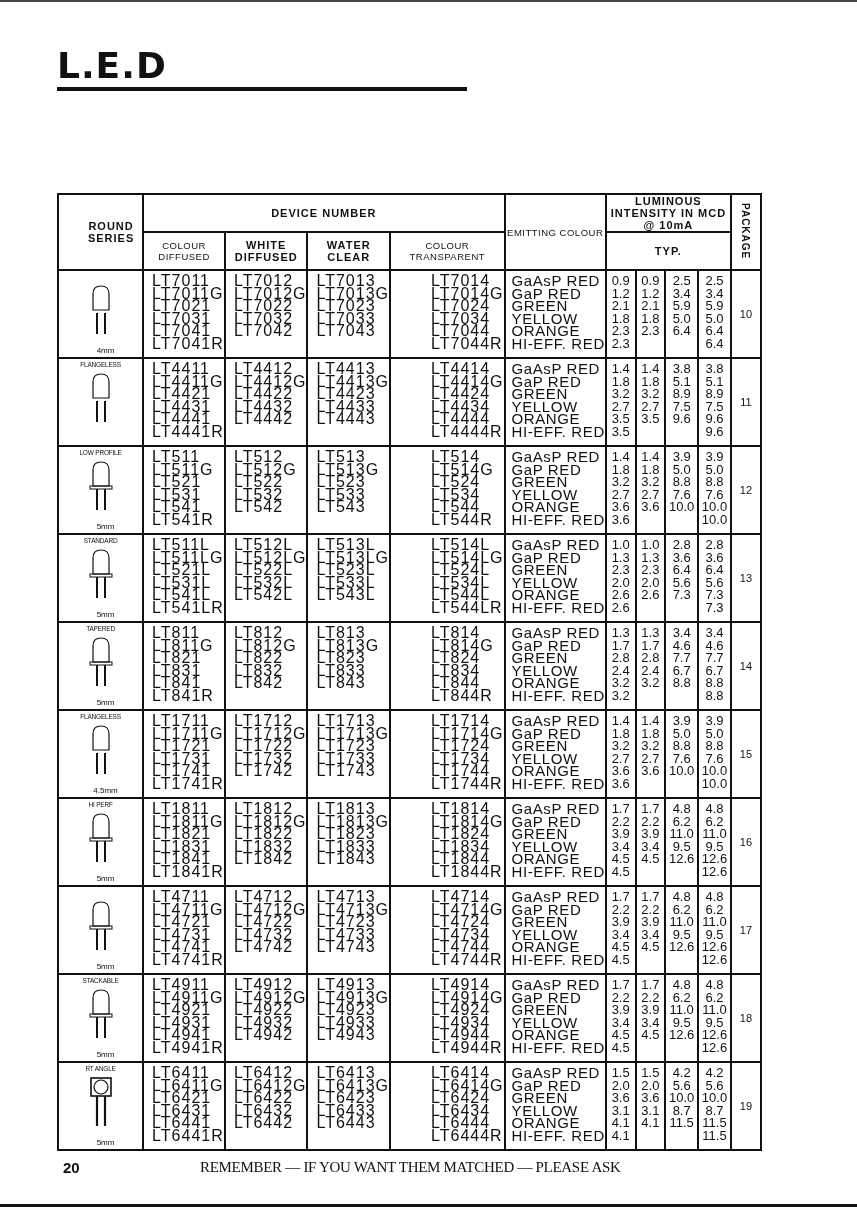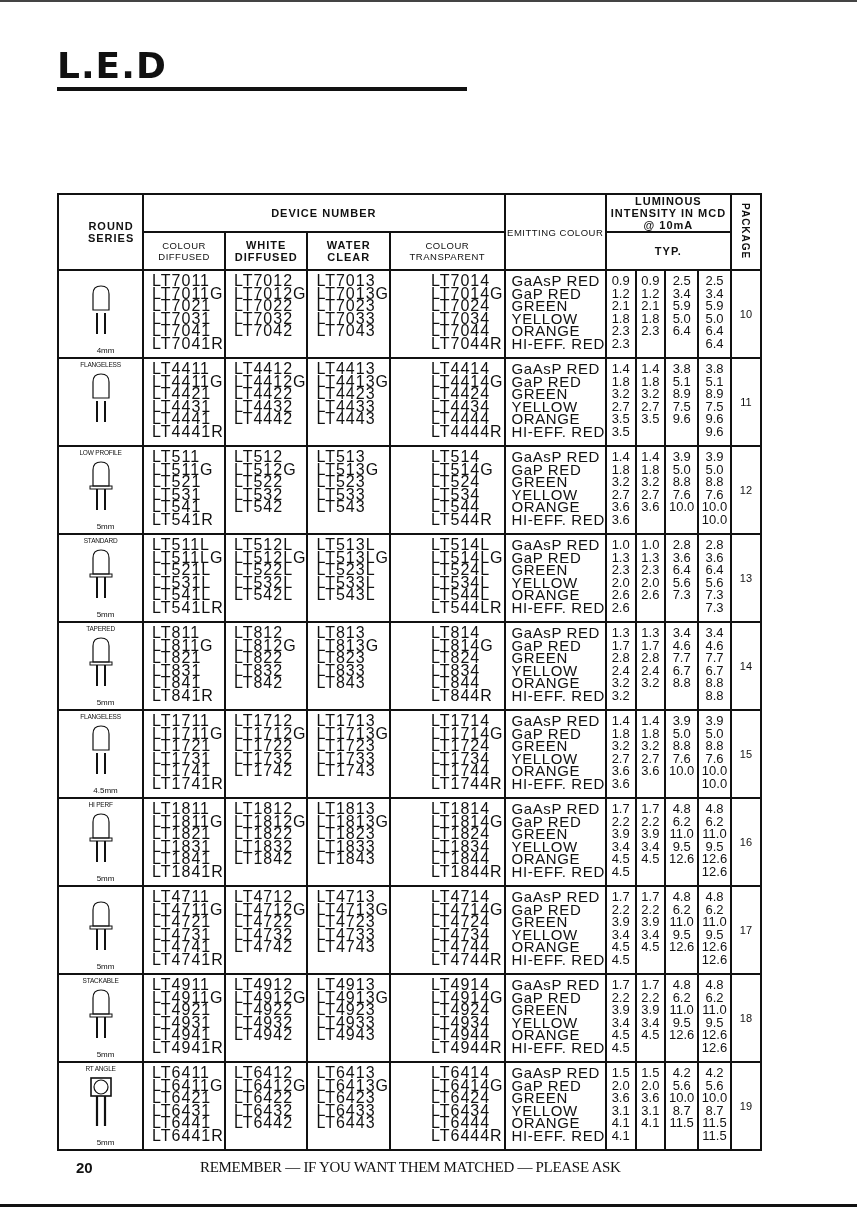--- a/index.html
+++ b/index.html
@@ -30,21 +30,21 @@
   .size-label { font-size: 8px; display: block; position: absolute; bottom: 2px; left: 10px; right: 0; }
   .led-icon { display: block; margin: 2px auto 0; }
   .dev { font-size: 16px; line-height: 12.6px; letter-spacing: 1px; padding: 4px 0 0 8px !important; }
   .dev.transp { padding-left: 40px !important; }
   .emit { font-size: 15px; line-height: 12.6px; letter-spacing: 0.6px; padding: 4px 0 0 6px !important; width: 88px; }
   .lum { font-size: 13px; line-height: 12.6px; text-align: center; padding-top: 4px !important; width: 35px; }
   .pkg { font-size: 11px; font-weight: normal; text-align: center; vertical-align: middle !important; width: 40px; }
   .line { display: block; white-space: nowrap; height: 12.6px; }
 
   .footer { position: absolute; left: 0; top: 1159px; width: 857px; }
-  .page-num { position: absolute; left: 76px; top: 0; font-size: 15px; font-weight: bold; font-family: "Liberation Sans", sans-serif; }
+  .page-num { position: absolute; left: 63px; top: 0; font-size: 15px; font-weight: bold; font-family: "Liberation Sans", sans-serif; }
   .remember { position: absolute; left: 200px; top: 0; font-size: 15px; font-family: Liberation Serif, serif; letter-spacing: -0.3px; }
   .bottomline { position: absolute; left: 0; top: 1204px; width: 857px; height: 3px; background: #111; }
 </style>
 </head>
 <body>
 
 <div class="topline"></div>
 
 <div class="brand">
   <div class="logo-row">

